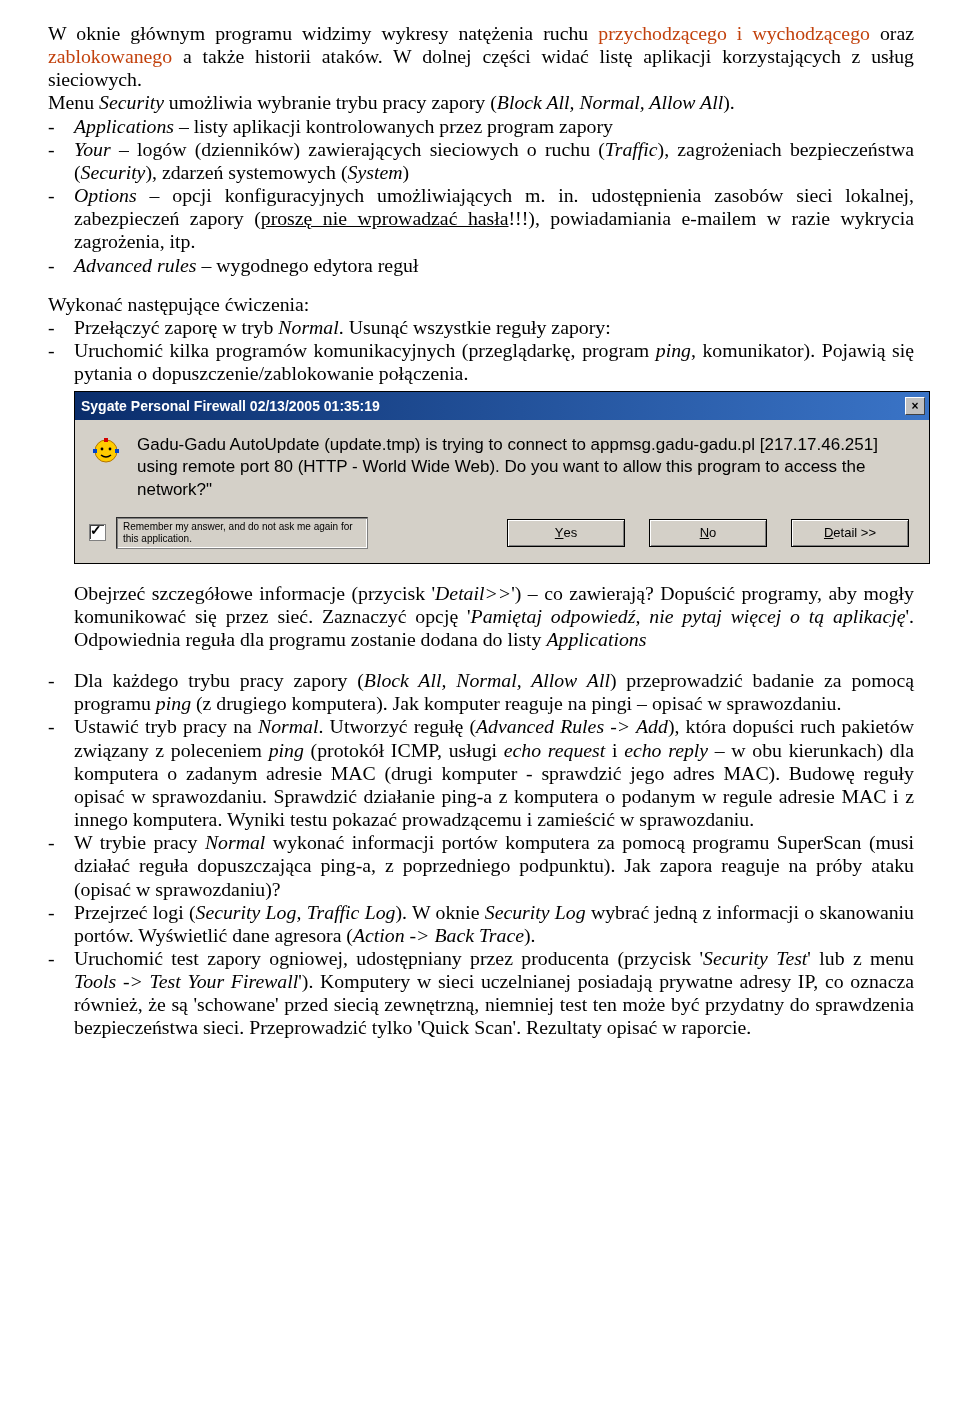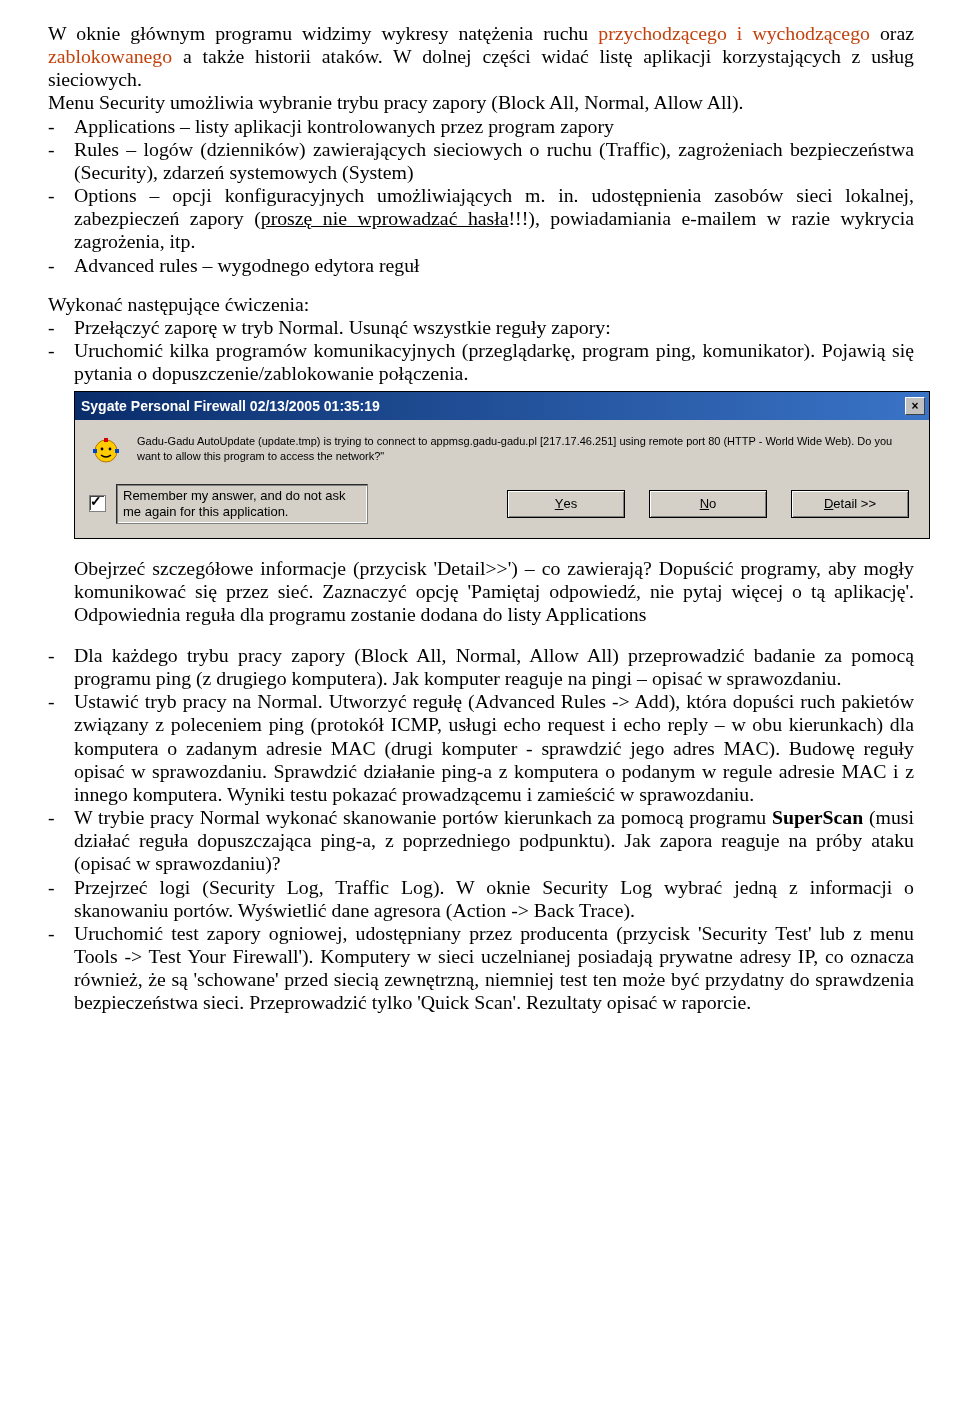--- a/index.html
+++ b/index.html
@@ -1,43 +1,43 @@
 <!DOCTYPE html>
 <html><head>
 <meta charset="utf-8">
 <style>
   html,body{margin:0;padding:0;background:#fff;color:#000;}
   .page{width:960px;margin:0 auto;font-family:"Times New Roman",Times,serif;font-size:19.8px;line-height:1.17;padding:22px 46px 40px 48px;box-sizing:border-box;}
   .para{text-align:justify;margin:0;}
   .red{color:#c2410c;}
-  .ital{margin-top:14px;}
+  .ital{font-style:italic;margin-top:14px;}
   .uline{text-decoration:underline;margin-top:24px;}
-  .bold{font-weight:bold;}
+  .bold{font-weight:normal;}
   .gap-med{height:16px;}
   
   .blist{margin:0;padding:0;list-style:none;}
   .blist>li{display:flex;align-items:flex-start;margin:0;}
   .blist>li>.bullet{flex:0 0 auto;width:26px;text-align:left;}
   .blist>li>.item-body{flex:1 1 auto;text-align:justify;}
   .indented-after{padding-left:26px;text-align:justify;}
   
   .dialog-wrap{margin:6px 0 18px 26px;}
   .dlg{width:854px;font-family:Tahoma,"MS Sans Serif",Arial,sans-serif;font-size:13px;color:#000;border:1px solid #000;background:#c0c0c0;box-shadow:none;}
   .dlg-titlebar{display:flex;align-items:center;justify-content:space-between;background:linear-gradient(to right,#0a2d6b,#3a74c7);color:#fff;font-weight:bold;padding:3px 4px 3px 6px;font-size:14px;height:28px;box-sizing:border-box;}
   .dlg-titlebar .ttl{white-space:nowrap;overflow:hidden;}
   .dlg-close{width:18px;height:16px;background:#c0c0c0;border:1px solid #fff;border-right-color:#404040;border-bottom-color:#404040;display:flex;align-items:center;justify-content:center;font-family:Arial,sans-serif;font-size:12px;font-weight:bold;color:#000;line-height:1;}
   .dlg-body{padding:14px 14px 10px 14px;display:flex;align-items:flex-start;gap:14px;background:#d4d0c8;}
   .dlg-icon{width:34px;height:34px;flex:0 0 auto;position:relative;}
   .dlg-icon svg{width:34px;height:34px;}
-  .dlg-msg{flex:1 1 auto;font-size:11px;line-height:1.3;}
+  .dlg-msg{flex:1 1 auto;font-size:17px;line-height:1.3;}
   .dlg-bottom{display:flex;align-items:center;padding:6px 14px 14px 14px;background:#d4d0c8;gap:30px;}
   .remember-wrap{display:flex;align-items:center;gap:10px;}
   .chk{width:15px;height:15px;border:1px solid #808080;background:#fff;box-shadow:inset -1px -1px 0 #fff, inset 1px 1px 0 #404040;position:relative;flex:0 0 auto;}
   .chk.checked::after{content:"✓";position:absolute;top:-3px;left:0;font-size:14px;font-weight:bold;color:#000;}
-  .remember-box{border:1px inset #808080;background:#d4d0c8;padding:3px 6px;width:238px;font-size:13px;line-height:1.2;box-shadow:inset 1px 1px 0 #808080, inset -1px -1px 0 #fff;}
+  .remember-box{border:1px inset #808080;background:#d4d0c8;padding:3px 6px;width:238px;font-size:10px;line-height:1.2;box-shadow:inset 1px 1px 0 #808080, inset -1px -1px 0 #fff;}
   .dlg-buttons{display:flex;gap:24px;margin-left:auto;margin-right:6px;}
   .winbtn{min-width:96px;height:26px;background:#d4d0c8;border:1px solid #000;box-shadow:inset 1px 1px 0 #fff, inset -1px -1px 0 #808080;font-family:Tahoma,Arial,sans-serif;font-size:13px;display:flex;align-items:center;justify-content:center;padding:0 10px;}
   .winbtn .mn{text-decoration:underline;}
   .after-dialog-block{padding-left:26px;text-align:justify;margin-top:0;}
   .space-top{margin-top:18px;}
 </style>
 </head>
 <body>
 
 <div class="page">
@@ -52,21 +52,21 @@
   <ul class="blist">
     <li>
       <span class="bullet">-</span>
       <span class="item-body">
         <span class="ital">Applications</span><span> – listy aplikacji kontrolowanych przez program zapory</span>
       </span>
     </li>
     <li>
       <span class="bullet">-</span>
       <span class="item-body">
-        <span class="ital">Rules</span><span> – logów (dzienników) zawierających sieciowych o ruchu (</span><span class="ital">Traffic</span><span>), zagrożeniach bezpieczeństwa (</span><span class="ital">Security</span><span>), zdarzeń systemowych (</span><span class="ital">System</span><span>)</span>
+        <span class="ital">Your</span><span> – logów (dzienników) zawierających sieciowych o ruchu (</span><span class="ital">Traffic</span><span>), zagrożeniach bezpieczeństwa (</span><span class="ital">Security</span><span>), zdarzeń systemowych (</span><span class="ital">System</span><span>)</span>
       </span>
     </li>
     <li>
       <span class="bullet">-</span>
       <span class="item-body">
         <span class="ital">Options</span><span> – opcji konfiguracyjnych umożliwiających m. in. udostępnienia zasobów sieci lokalnej, zabezpieczeń zapory (</span><span class="uline">proszę nie wprowadzać hasła</span><span>!!!), powiadamiania e-mailem w razie wykrycia zagrożenia, itp.</span>
       </span>
     </li>
     <li>
       <span class="bullet">-</span>
@@ -159,21 +159,21 @@
     </li>
     <li>
       <span class="bullet">-</span>
       <span class="item-body">
         <span>Ustawić tryb pracy na </span><span class="ital">Normal</span><span>. Utworzyć regułę (</span><span class="ital">Advanced Rules -&gt; Add</span><span>), która dopuści ruch pakietów związany z poleceniem </span><span class="ital">ping</span><span> (protokół ICMP, usługi </span><span class="ital">echo request</span><span> i </span><span class="ital">echo reply</span><span> – w obu kierunkach) dla komputera o zadanym adresie MAC (drugi komputer - sprawdzić jego adres MAC). Budowę reguły opisać w sprawozdaniu. Sprawdzić działanie ping-a z komputera o podanym w regule adresie MAC i z innego komputera. Wyniki testu pokazać prowadzącemu i zamieścić w sprawozdaniu.</span>
       </span>
     </li>
     <li>
       <span class="bullet">-</span>
       <span class="item-body">
-        <span>W trybie pracy </span><span class="ital">Normal</span><span> wykonać skanowanie portów kierunkach za pomocą programu </span><span class="bold">SuperScan</span><span> (musi działać reguła dopuszczająca ping-a, z poprzedniego podpunktu). Jak zapora reaguje na próby ataku (opisać w sprawozdaniu)?</span>
+        <span>W trybie pracy </span><span class="ital">Normal</span><span> wykonać informacji portów komputera za pomocą programu </span><span class="bold">SuperScan</span><span> (musi działać reguła dopuszczająca ping-a, z poprzedniego podpunktu). Jak zapora reaguje na próby ataku (opisać w sprawozdaniu)?</span>
       </span>
     </li>
     <li>
       <span class="bullet">-</span>
       <span class="item-body">
         <span>Przejrzeć logi (</span><span class="ital">Security Log, Traffic Log</span><span>). W oknie </span><span class="ital">Security Log</span><span> wybrać jedną z informacji o skanowaniu portów. Wyświetlić dane agresora (</span><span class="ital">Action -&gt; Back Trace</span><span>).</span>
       </span>
     </li>
     <li>
       <span class="bullet">-</span>

